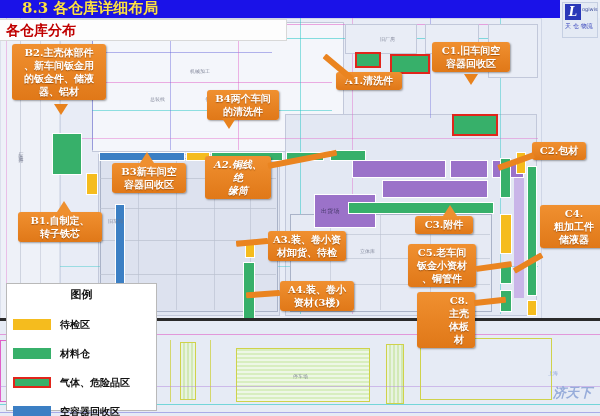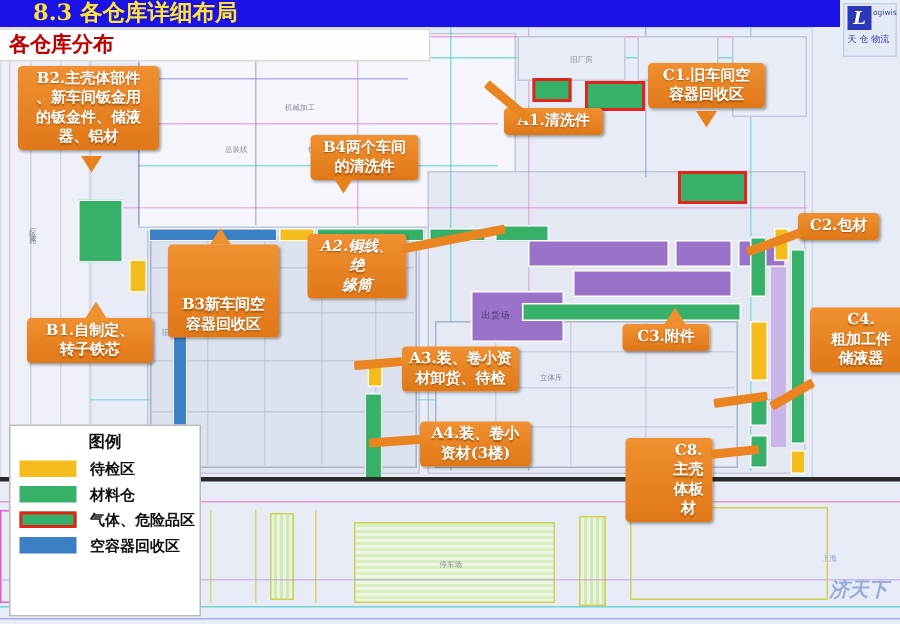--- a/index.html
+++ b/index.html
@@ -60,25 +60,25 @@
   .logo-tr .lg{position:absolute;left:2px;top:1px;width:16px;height:16px;background:#2a38b8;
     color:#fff;font-family:"DejaVu Serif","Liberation Serif",serif;font-style:italic;font-weight:bold;
     font-size:12px;line-height:16px;text-align:center;}
   .logo-tr .lt1{position:absolute;left:19px;top:3px;font-size:5px;color:#3a4a9a;white-space:nowrap;}
   .logo-tr .lt2{position:absolute;left:2px;top:19px;font-size:6px;color:#2a38b8;white-space:nowrap;}
   .wm-br{position:absolute;right:8px;bottom:14px;font-family:"DejaVu Serif","Liberation Serif",serif;
     font-style:italic;font-weight:bold;font-size:13px;color:#8fa6d8;opacity:.9;white-space:nowrap;}
   .wm-br2{position:absolute;right:42px;bottom:40px;font-size:5px;color:#8fa6d8;}
 
   
-  .legend{position:absolute;left:6px;top:283px;width:128px;height:128px;background:#ffffff;
+  .legend{position:absolute;left:6px;top:283px;width:151px;height:128px;background:#ffffff;
     border:1px solid #b9b9b9;box-sizing:border-box;}
   .legend h4{margin:0;padding:3px 0 2px 0;text-align:center;
     font-family:"DejaVu Serif","Liberation Serif",serif;font-weight:bold;font-size:11px;color:#111;}
-  .lrow{display:flex;align-items:center;height:17px;padding-left:6px;}
+  .lrow{display:flex;align-items:center;height:17px;padding-left:6px;margin-top:12px;}
   .sw{width:38px;height:11px;flex:none;box-sizing:border-box;}
   .sw.yellow{background:#f5bc1e;}
   .sw.green{background:#37b06a;}
   .sw.gas{background:#37b06a;border:2px solid #e1251b;}
   .sw.red{background:#ee1c25;}
   .sw.blue{background:#3b7fc4;}
   .sw.purple{background:#9b72c9;}
   .ltxt{margin-left:9px;font-family:"DejaVu Serif","Liberation Serif",serif;
     font-weight:bold;font-size:10px;color:#111;white-space:nowrap;}
 
@@ -268,21 +268,21 @@
   </div>
   <div class="tail tail-dn" style="left:54px;top:104px;"></div>
 
   <div class="callout" style="left:18px;top:212px;width:84px;font-size:10px;line-height:13px;">
     <span class="ctext" style="white-space: pre-line;">B1.自制定、
 转子铁芯</span>
   </div>
   <div class="tail tail-up" style="left:57px;top:201px;"></div>
 
   <div class="callout" style="left:112px;top:163px;width:74px;font-size:10px;line-height:13px;">
-    <span class="ctext" style="white-space: pre-line; margin-top: 32px;">B3新车间空
+    <span class="ctext" style="white-space: pre-line;">B3新车间空
 容器回收区</span>
   </div>
   <div class="tail tail-up" style="left:140px;top:152px;"></div>
 
   <div class="callout" style="left:207px;top:90px;width:72px;font-size:10px;line-height:13px;">
     <span class="ctext" style="white-space: pre-line;">B4两个车间
 的清洗件</span>
   </div>
   <div class="tail tail-dn" style="left:222px;top:118px;"></div>
 
@@ -313,20 +313,25 @@
   </div>
   <div class="tail tail-up" style="left:443px;top:205px;"></div>
 
   <div class="callout" style="left:540px;top:205px;width:68px;font-size:10px;line-height:13px;text-align:center;">
     <span class="ctext" style="white-space: pre-line;">C4.
 粗加工件
 储液器</span>
   </div>
   <div class="arrowline" style="left:542px;top:252px;width:32px;transform:rotate(150deg);"></div>
 
+  <div class="callout" style="left:408px;top:244px;width:68px;font-size:10px;line-height:13px;">
+    <span class="ctext" style="white-space: pre-line;">C5.老车间
+钣金小资材
+、铜管件</span>
+  </div>
   <div class="arrowline" style="left:476px;top:266px;width:36px;transform:rotate(-8deg);"></div>
 
   <div class="callout" style="left:417px;top:292px;width:58px;font-size:10px;line-height:13px;padding-left:30px;">
     <span class="ctext" style="white-space: pre-line;">C8.主壳
 体板材</span>
   </div>
   <div class="arrowline" style="left:474px;top:300px;width:32px;transform:rotate(-6deg);"></div>
 
   <div class="callout" style="left:268px;top:231px;width:78px;font-size:10px;line-height:13px;">
     <span class="ctext" style="white-space: pre-line;">A3.装、卷小资

